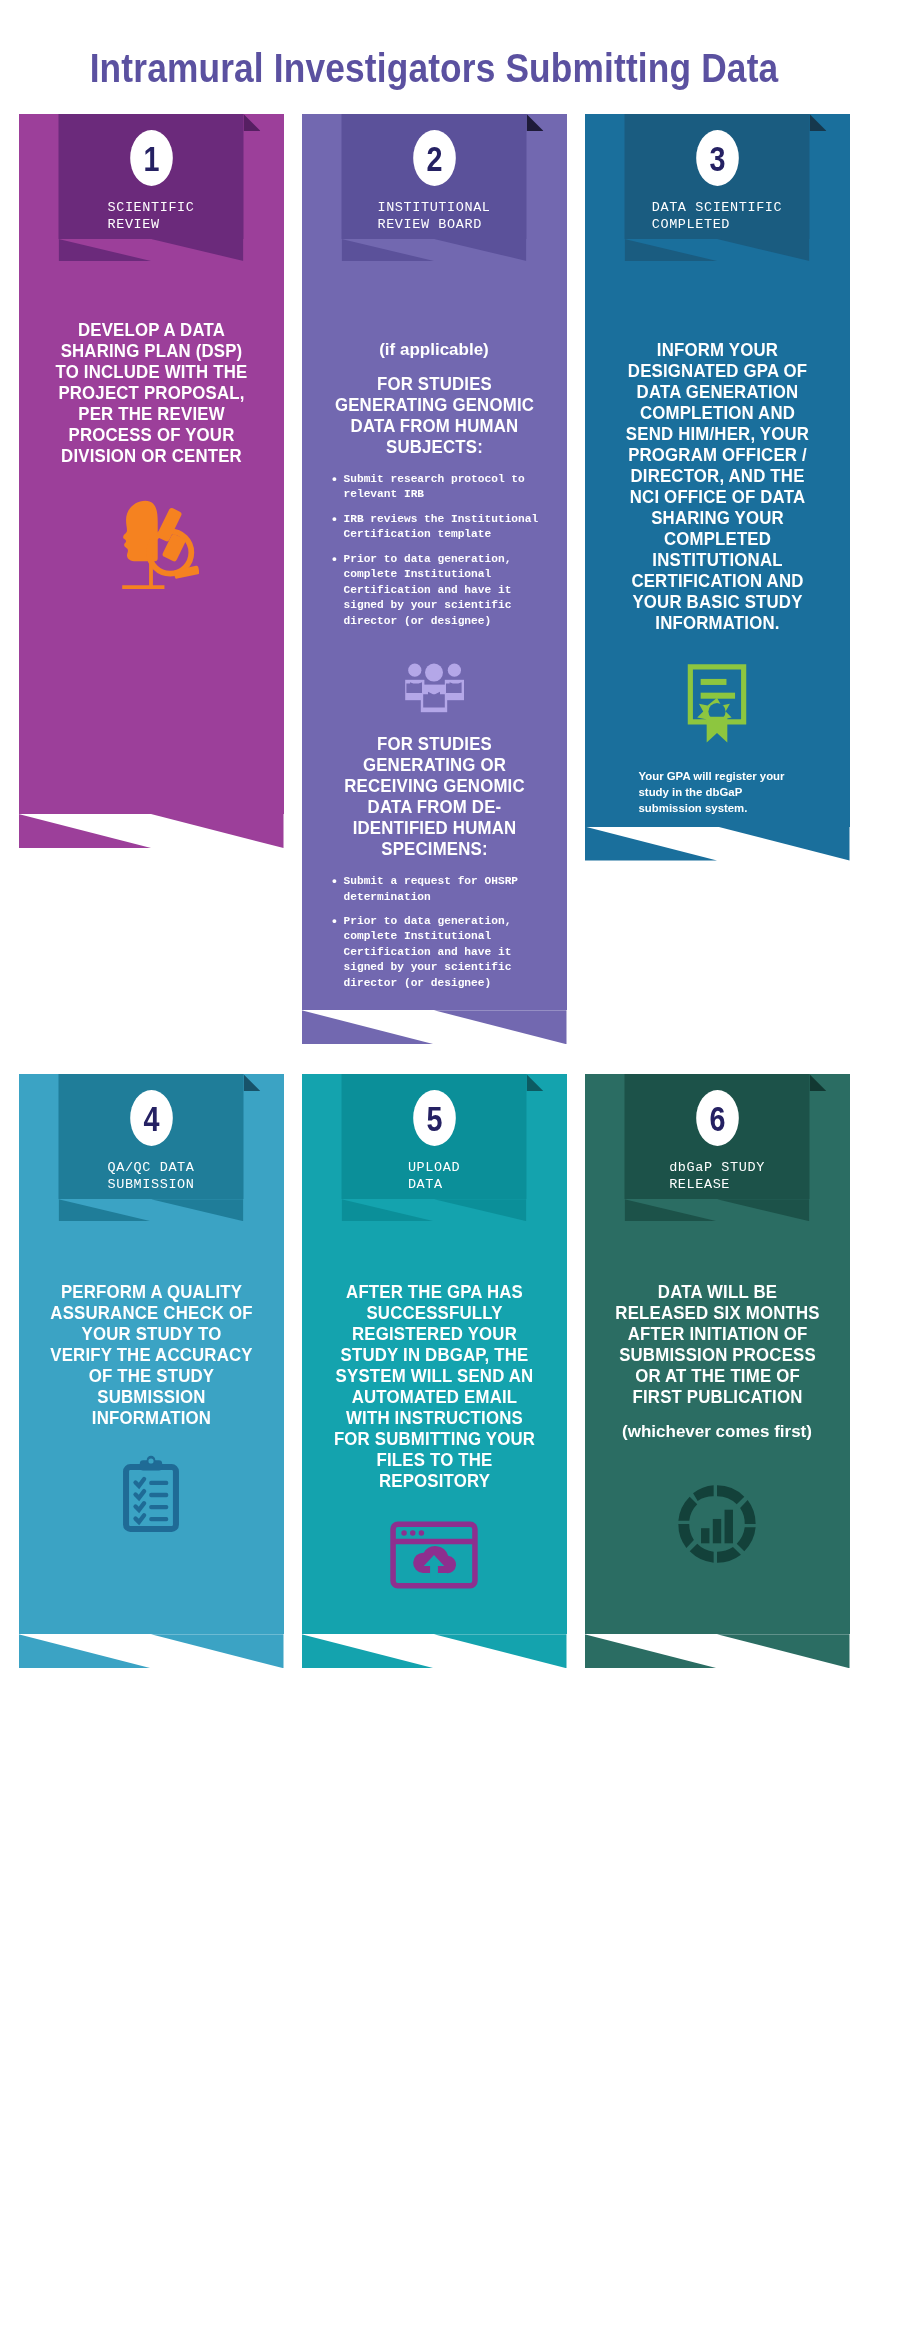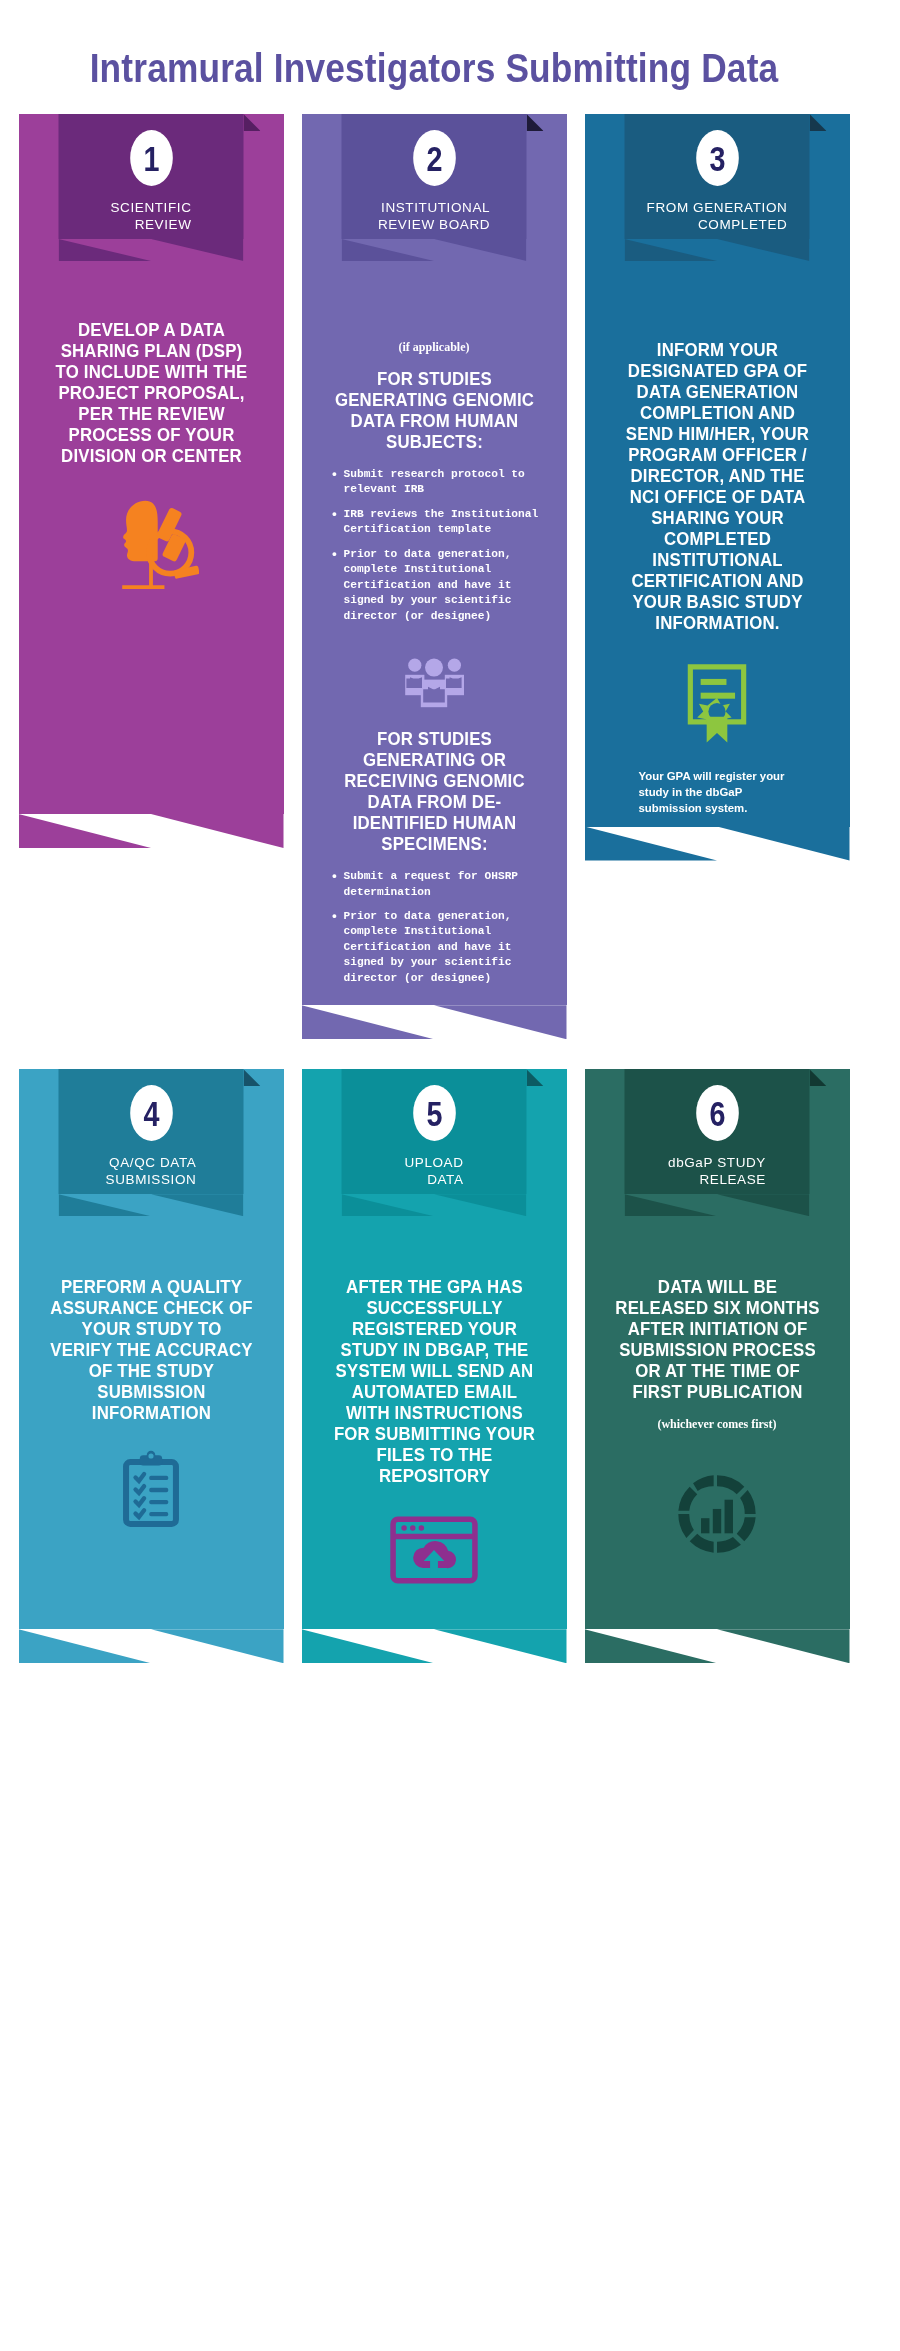--- a/index.html
+++ b/index.html
@@ -139,48 +139,48 @@
     justify-content: center;
     font-family: "Liberation Sans Narrow", "Liberation Sans", sans-serif;
     font-weight: bold;
     font-size: 35px;
     line-height: 1;
     transform: scaleX(0.82);
   }
   .step-label {
     margin-top: 13px;
     color: #ffffff;
-    font-family: Liberation Sans, sans-serif;
+    font-family: Liberation Mono, monospace;
     font-size: 13.5px;
     letter-spacing: 0.6px;
     line-height: 1.26;
-    text-align: right;
+    text-align: left;
     text-transform: none;
     white-space: pre-line;
   }
 
   
   .headline {
     color: #ffffff;
     font-family: "Liberation Sans Narrow", "Liberation Sans", sans-serif;
     font-weight: bold;
     font-size: 17.5px;
     line-height: 1.20;
     letter-spacing: 0.2px;
     text-align: center;
     text-transform: uppercase;
     padding: 0 26px;
     white-space: pre-line;
     transform: scaleX(0.96);
   }
   .small-note-center {
     color: #ffffff;
-    font-family: Liberation Serif, serif;
+    font-family: Liberation Sans, sans-serif;
     font-weight: bold;
-    font-size: 12px;
+    font-size: 17px;
     text-align: center;
     padding: 0 20px;
     margin-bottom: 14px;
   }
 
   .bullets {
     list-style: none;
     color: #ffffff;
     font-family: "Liberation Sans", sans-serif;
     font-weight: bold;
@@ -337,21 +337,21 @@
     </div>
 
     <div class="col">
       <div class="band">
         <div class="band-body" style="background:#1a6f9c;min-height:700px;">
 
           <div class="ribbon">
             <div class="ribbon-main" style="background:#1a5c80;">
               <div class="fold" style="background:#16384d;clip-path:polygon(0 0,100% 100%,0 100%);"></div>
               <div class="num-circle">3</div>
-              <div class="step-label">FROM GENERATION
+              <div class="step-label">DATA SCIENTIFIC
 COMPLETED</div>
             </div>
             <div class="ribbon-foot">
               <span style="position:absolute;left:0;top:0;width:50%;height:100%;background:#1a5c80;clip-path:polygon(0 0,100% 100%,0 100%);"></span>
               <span style="position:absolute;right:0;top:0;width:50%;height:100%;background:#1a5c80;clip-path:polygon(100% 0,100% 100%,0 0);"></span>
             </div>
           </div>
 
           <div class="headline" style="margin-top:100px;">INFORM YOUR DESIGNATED GPA OF DATA GENERATION COMPLETION AND SEND HIM/HER, YOUR PROGRAM OFFICER / DIRECTOR, AND THE NCI OFFICE OF DATA SHARING YOUR COMPLETED INSTITUTIONAL CERTIFICATION AND YOUR BASIC STUDY INFORMATION.</div>
 

